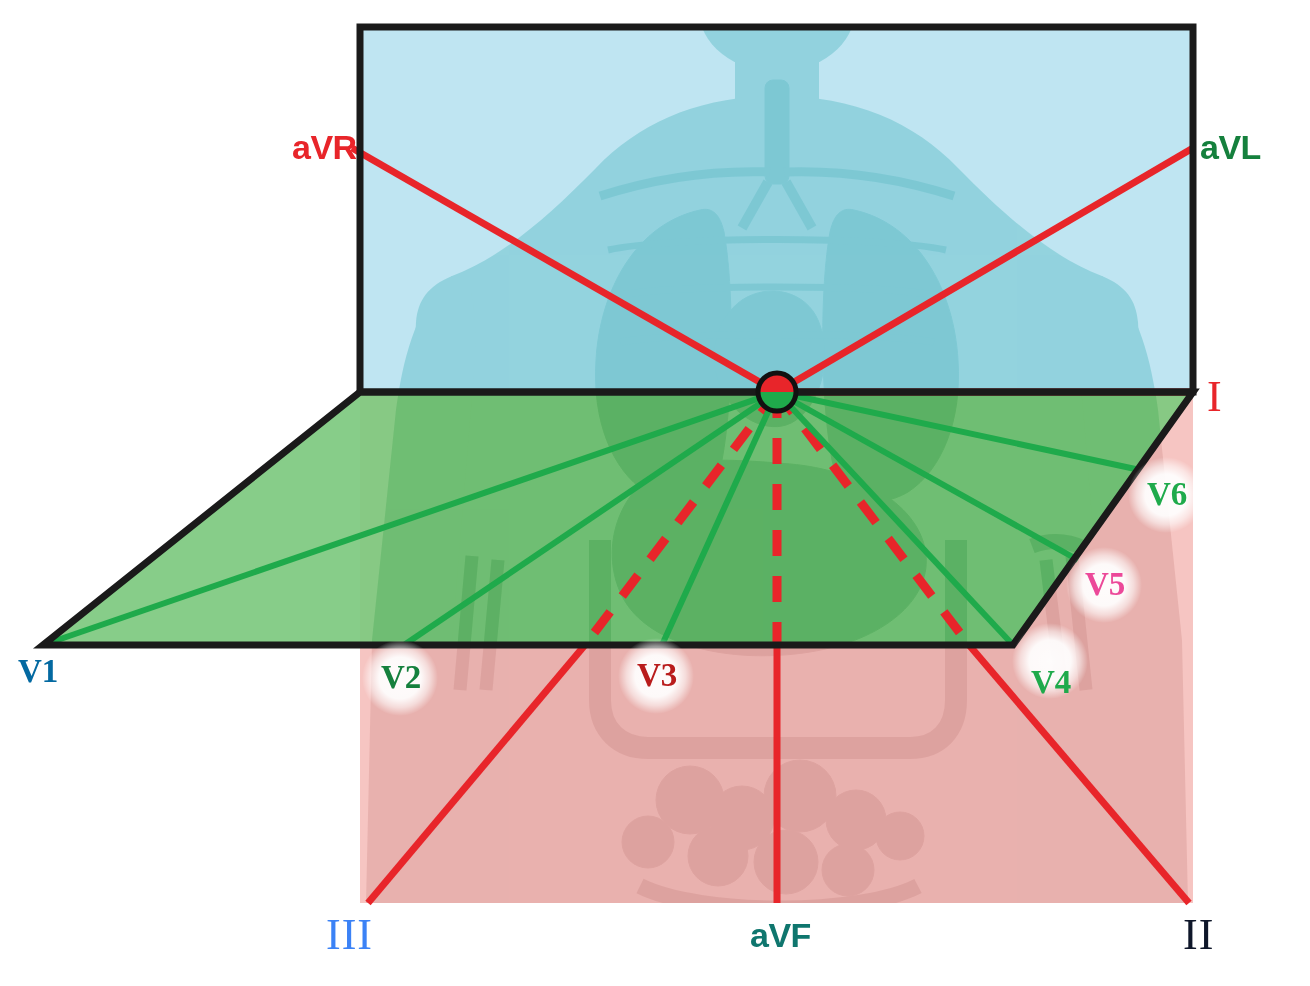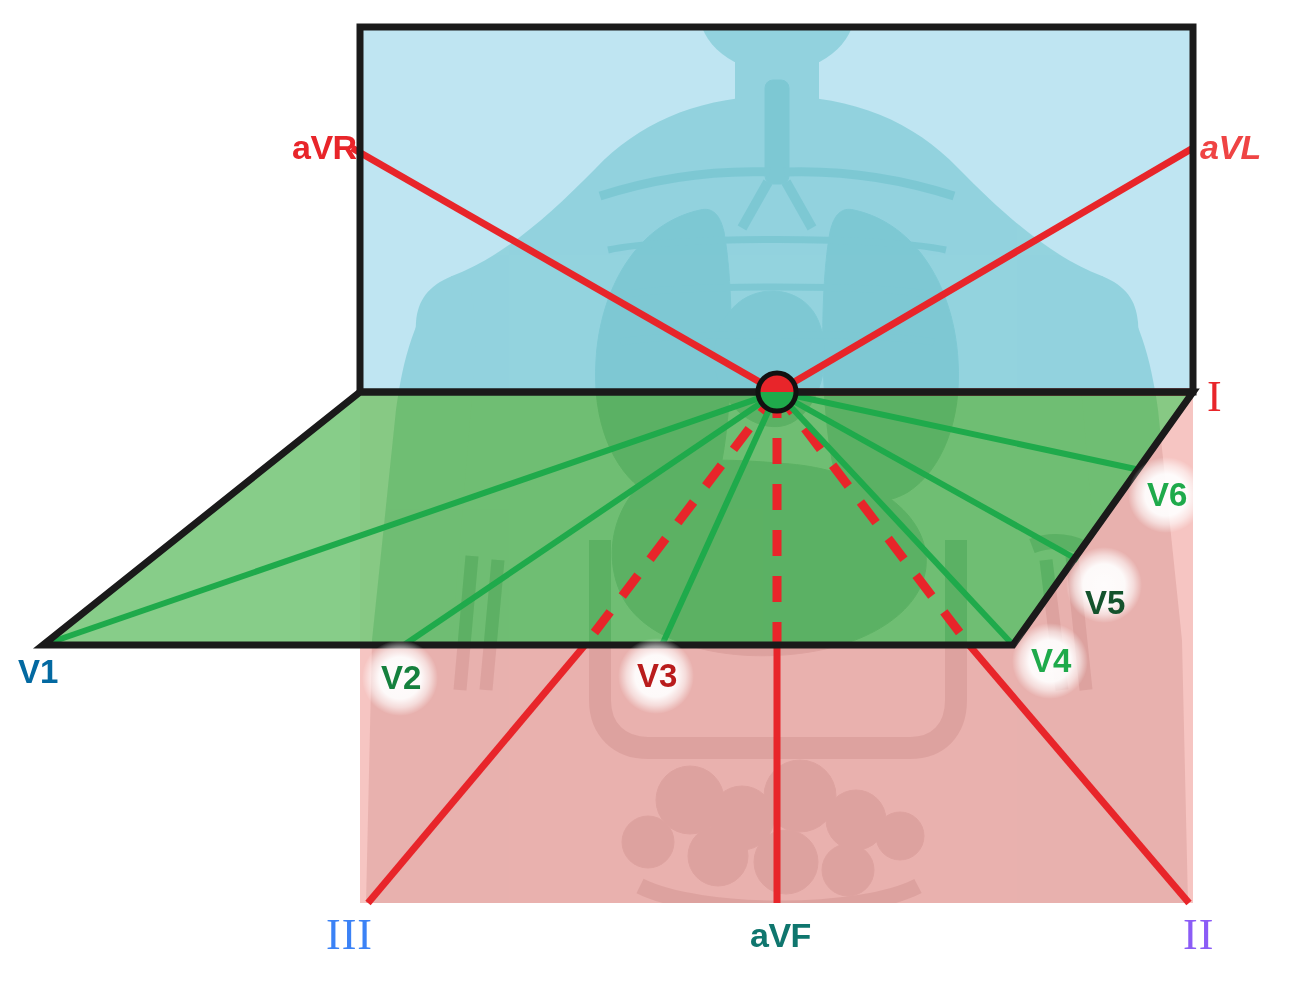--- a/index.html
+++ b/index.html
@@ -39,21 +39,21 @@
     font-size: 34px;
     letter-spacing: -0.5px;
   }
   .lbl-roman {
     font-family: "Liberation Serif", serif;
     font-weight: normal;
     font-size: 44px;
     letter-spacing: 1px;
   }
   .lbl-prec {
-    font-family: Liberation Sans, sans-serif;
+    font-family: Liberation Serif, serif;
     font-weight: bold;
     font-size: 33px;
   }
   .halo {
     position: absolute;
     border-radius: 50%;
     background: radial-gradient(circle closest-side, rgba(255,255,255,0.96) 0%, rgba(255,255,255,0.93) 55%, rgba(255,255,255,0.55) 78%, rgba(255,255,255,0) 100%);
     pointer-events: none;
   }
 </style>
@@ -194,26 +194,26 @@
     </g>
   </svg>
 
   <div class="halo" style="left:362px;top:640px;width:76px;height:76px;"></div>
   <div class="halo" style="left:618px;top:638px;width:76px;height:76px;"></div>
   <div class="halo" style="left:1012px;top:623px;width:76px;height:76px;"></div>
   <div class="halo" style="left:1066px;top:547px;width:76px;height:76px;"></div>
   <div class="halo" style="left:1128px;top:457px;width:76px;height:76px;"></div>
 
   <div class="lbl lbl-limb" style="left:292px;top:128px;color:#e8252a;">aVR</div>
-  <div class="lbl lbl-limb" style="left:1200px;top:128px;color:#ef4444;font-style:italic;">aVL</div>
+  <div class="lbl lbl-limb" style="left:1200px;top:128px;color:#15803d;">aVL</div>
   <div class="lbl lbl-roman" style="left:1207px;top:371px;color:#e8252a;">I</div>
-  <div class="lbl lbl-roman" style="left:1183px;top:909px;color:#8b5cf6;">II</div>
+  <div class="lbl lbl-roman" style="left:1183px;top:909px;color:#0f172a;">II</div>
   <div class="lbl lbl-roman" style="left:326px;top:909px;color:#3b82f6;">III</div>
   <div class="lbl lbl-limb" style="left:750px;top:916px;color:#0f766e;">aVF</div>
 
   <div class="lbl lbl-prec" style="left:18px;top:653px;color:#0369a1;">V1</div>
   <div class="lbl lbl-prec" style="left:381px;top:659px;color:#15803d;">V2</div>
   <div class="lbl lbl-prec" style="left:637px;top:657px;color:#b91c1c;">V3</div>
-  <div class="lbl lbl-prec" style="left:1031px;top:642px;color:#1faa4b;">V4</div>
-  <div class="lbl lbl-prec" style="left:1085px;top:584px;color:#14532d;">V5</div>
+  <div class="lbl lbl-prec" style="left:1031px;top:664px;color:#1faa4b;">V4</div>
+  <div class="lbl lbl-prec" style="left:1085px;top:566px;color:#ec4899;">V5</div>
   <div class="lbl lbl-prec" style="left:1147px;top:476px;color:#1faa4b;">V6</div>
 
 </div>
 
 </body></html>

